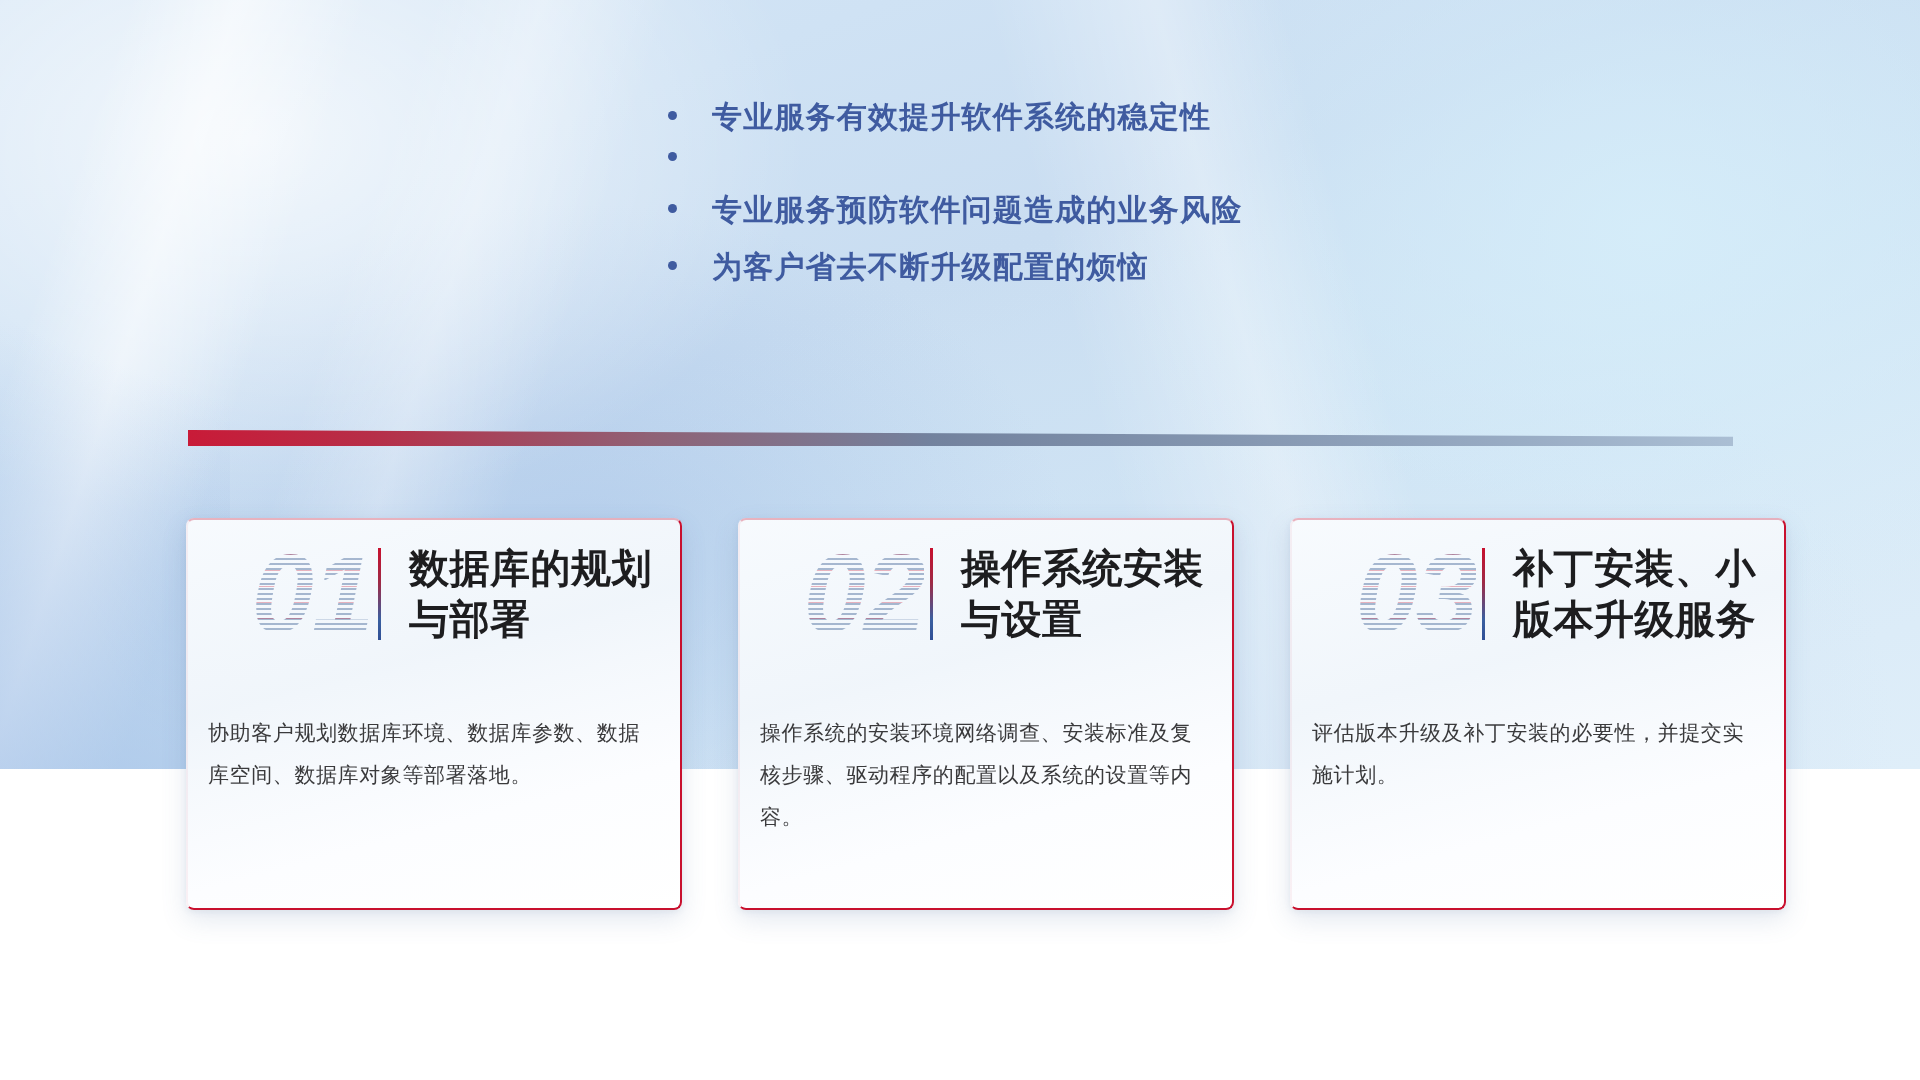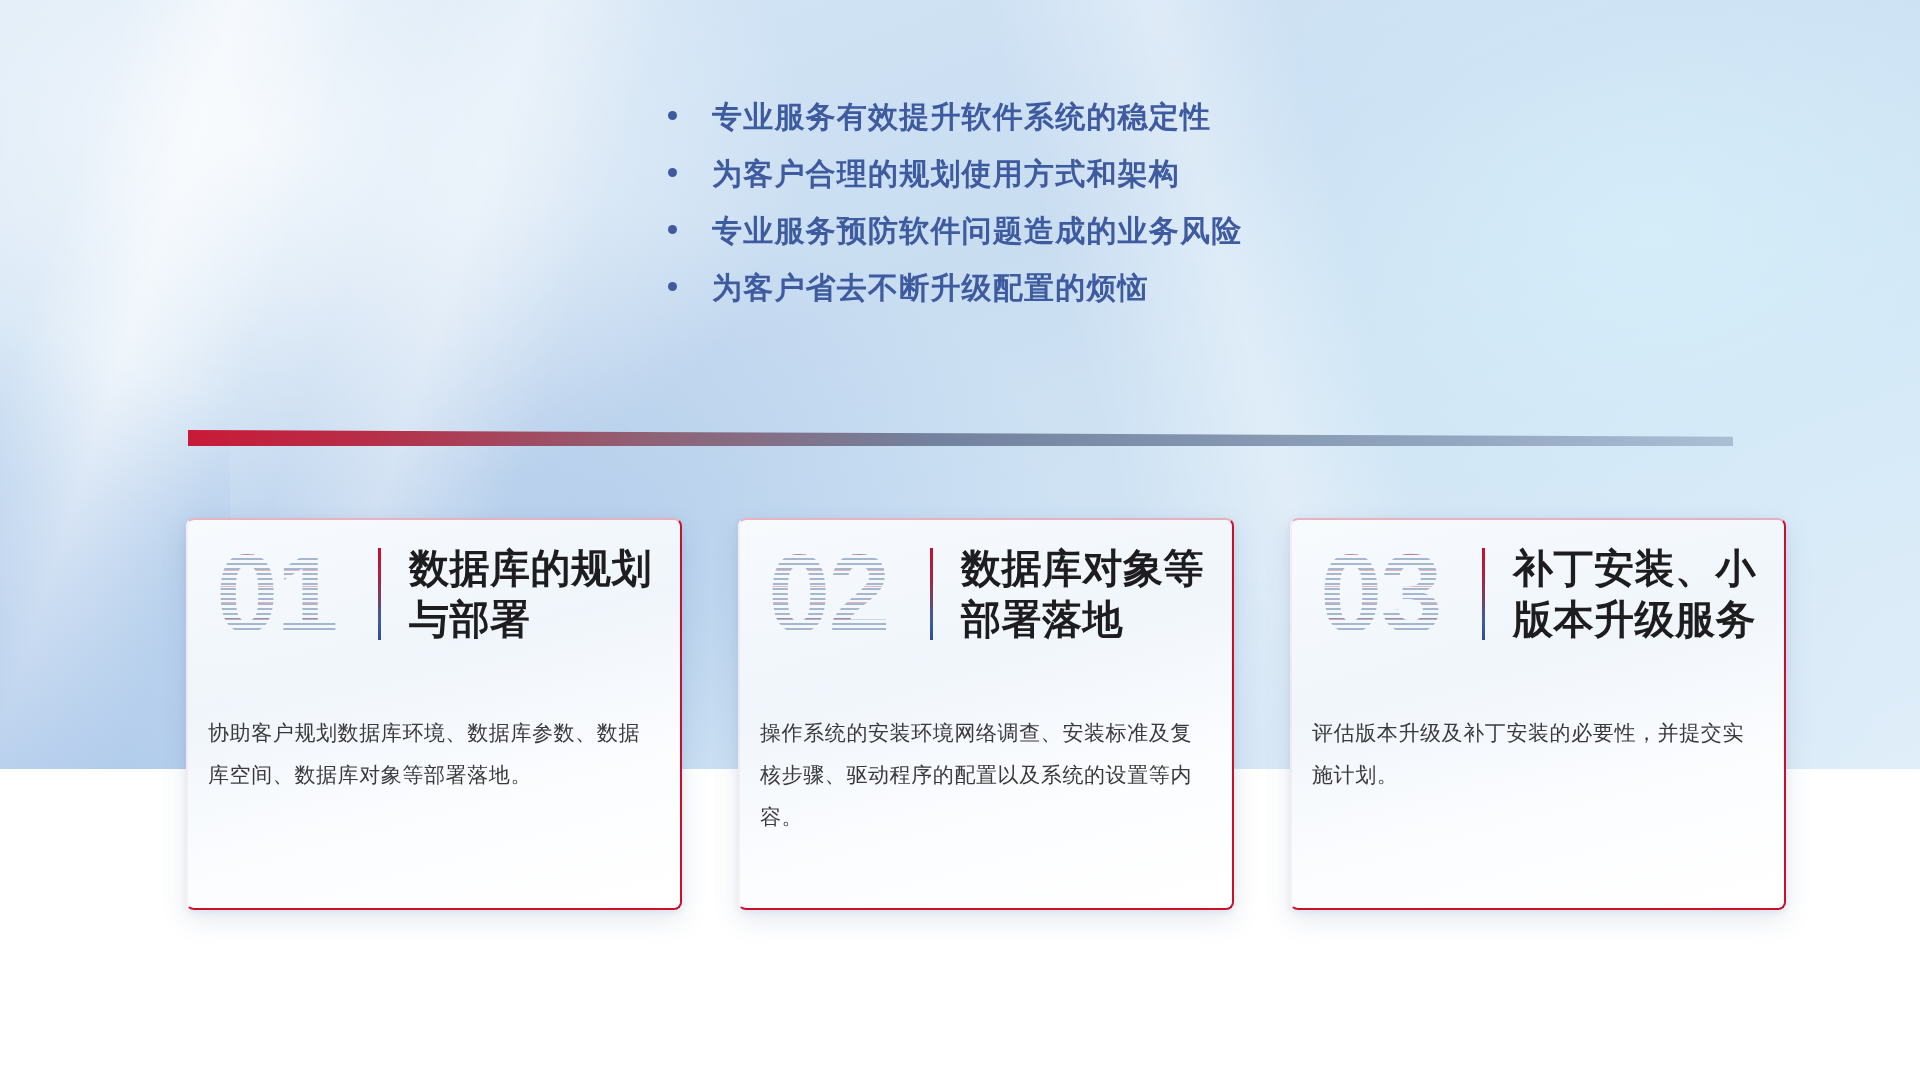--- a/index.html
+++ b/index.html
@@ -75,21 +75,21 @@
     border-bottom:2.5px solid #c8102e;
     border-top:2.5px solid rgba(200,16,46,0.30);
     border-left:2.5px solid rgba(200,16,46,0.05);
   }
   .card-head{
     position:relative; height:152px; display:flex; align-items:center;
     padding-left:30px;
   }
   
   .ghost-num{
-    position:relative; width:156px; flex:none; text-align:left;
+    position:relative; width:156px; flex:none; text-align:right;font-style:italic;
   }
   .ghost-num .num{
     font-size:112px; font-weight:800; line-height:1;
     font-family:"Liberation Sans","DejaVu Sans",sans-serif;
     letter-spacing:-2px;
     background-image:repeating-linear-gradient(
       180deg,
       rgba(96,125,168,0.62) 0px, rgba(96,125,168,0.62) 2px,
       rgba(255,255,255,0) 2px, rgba(255,255,255,0) 5px);
     -webkit-background-clip:text; background-clip:text;
@@ -125,21 +125,20 @@
 
 <div id="slide">
 
   <div class="bullets">
     <div class="bullet-row">
       <span class="bullet-dot"></span>
       <span class="bullet-text">专业服务有效提升软件系统的稳定性</span>
     </div>
     <div class="bullet-row">
       <span class="bullet-dot"></span>
-      <span class="bullet-text">为客户合理的规划使用方式和架构</span>
     </div>
     <div class="bullet-row">
       <span class="bullet-dot"></span>
       <span class="bullet-text">专业服务预防软件问题造成的业务风险</span>
     </div>
     <div class="bullet-row">
       <span class="bullet-dot"></span>
       <span class="bullet-text">为客户省去不断升级配置的烦恼</span>
     </div>
   </div>
@@ -164,21 +163,21 @@
     </div>
 
     <div class="card">
       <div class="accent"></div>
       <div class="card-head">
         <div class="ghost-num">
           <div class="num">02</div>
           <div class="num-tint">02</div>
         </div>
         <div class="vbar"></div>
-        <div class="card-title">数据库对象等部署落地</div>
+        <div class="card-title">操作系统安装与设置</div>
       </div>
       <div class="card-body">操作系统的安装环境网络调查、安装标准及复核步骤、驱动程序的配置以及系统的设置等内容。</div>
     </div>
 
     <div class="card">
       <div class="accent"></div>
       <div class="card-head">
         <div class="ghost-num">
           <div class="num">03</div>
           <div class="num-tint">03</div>

